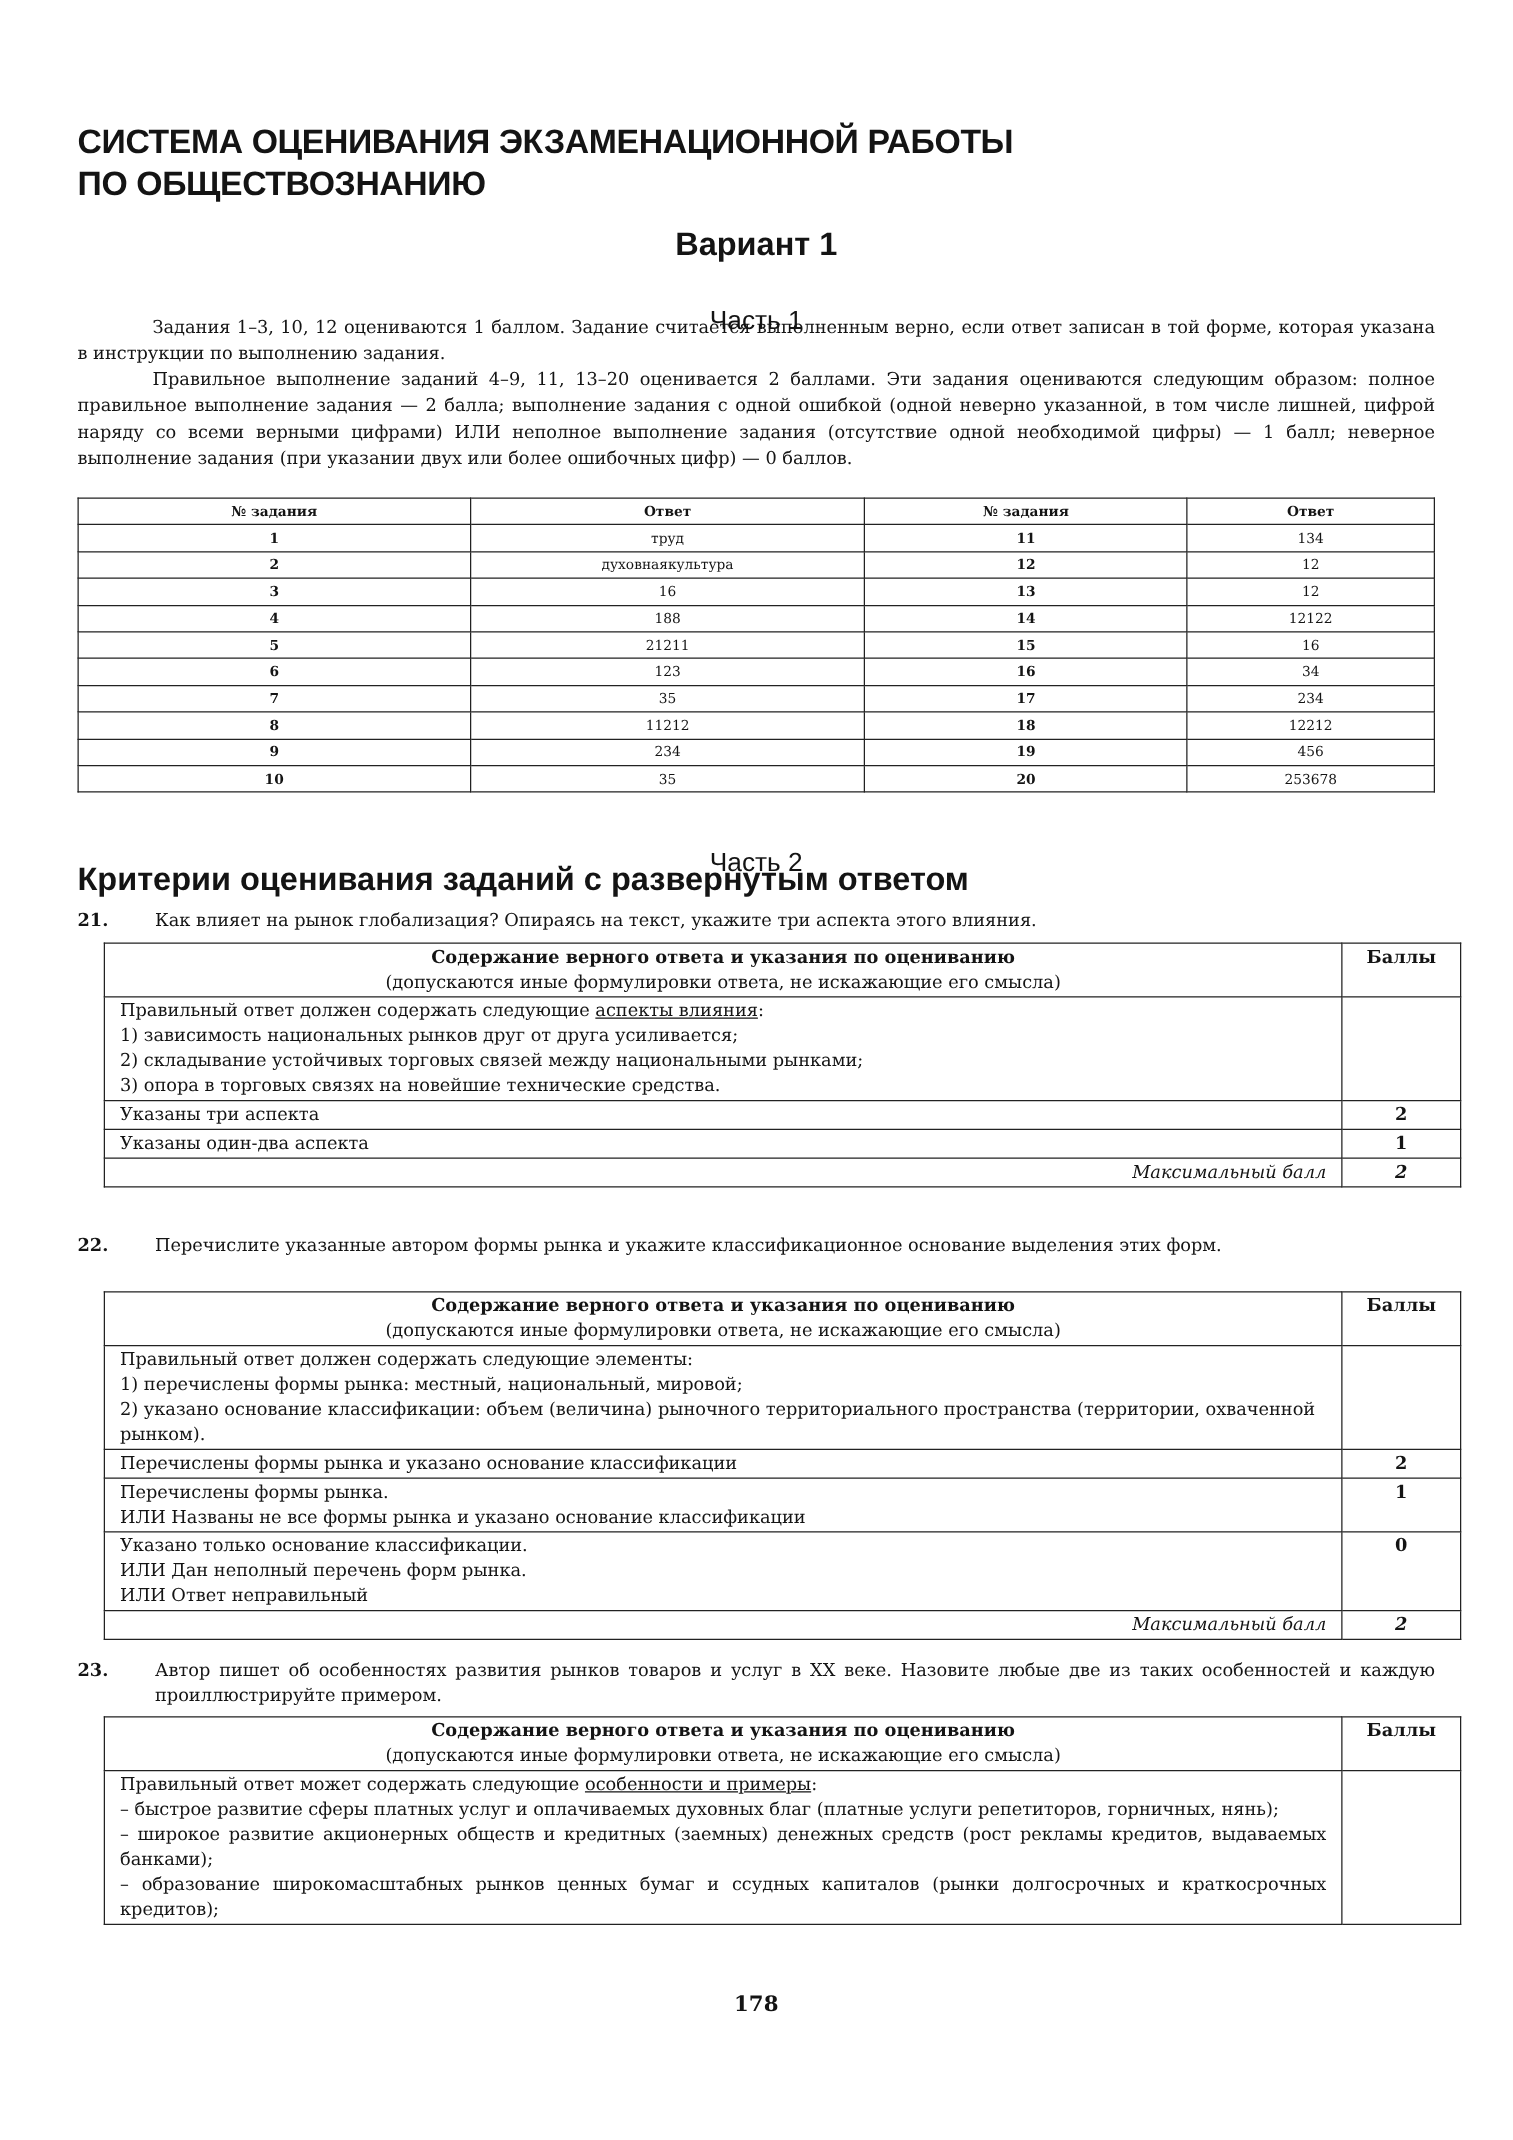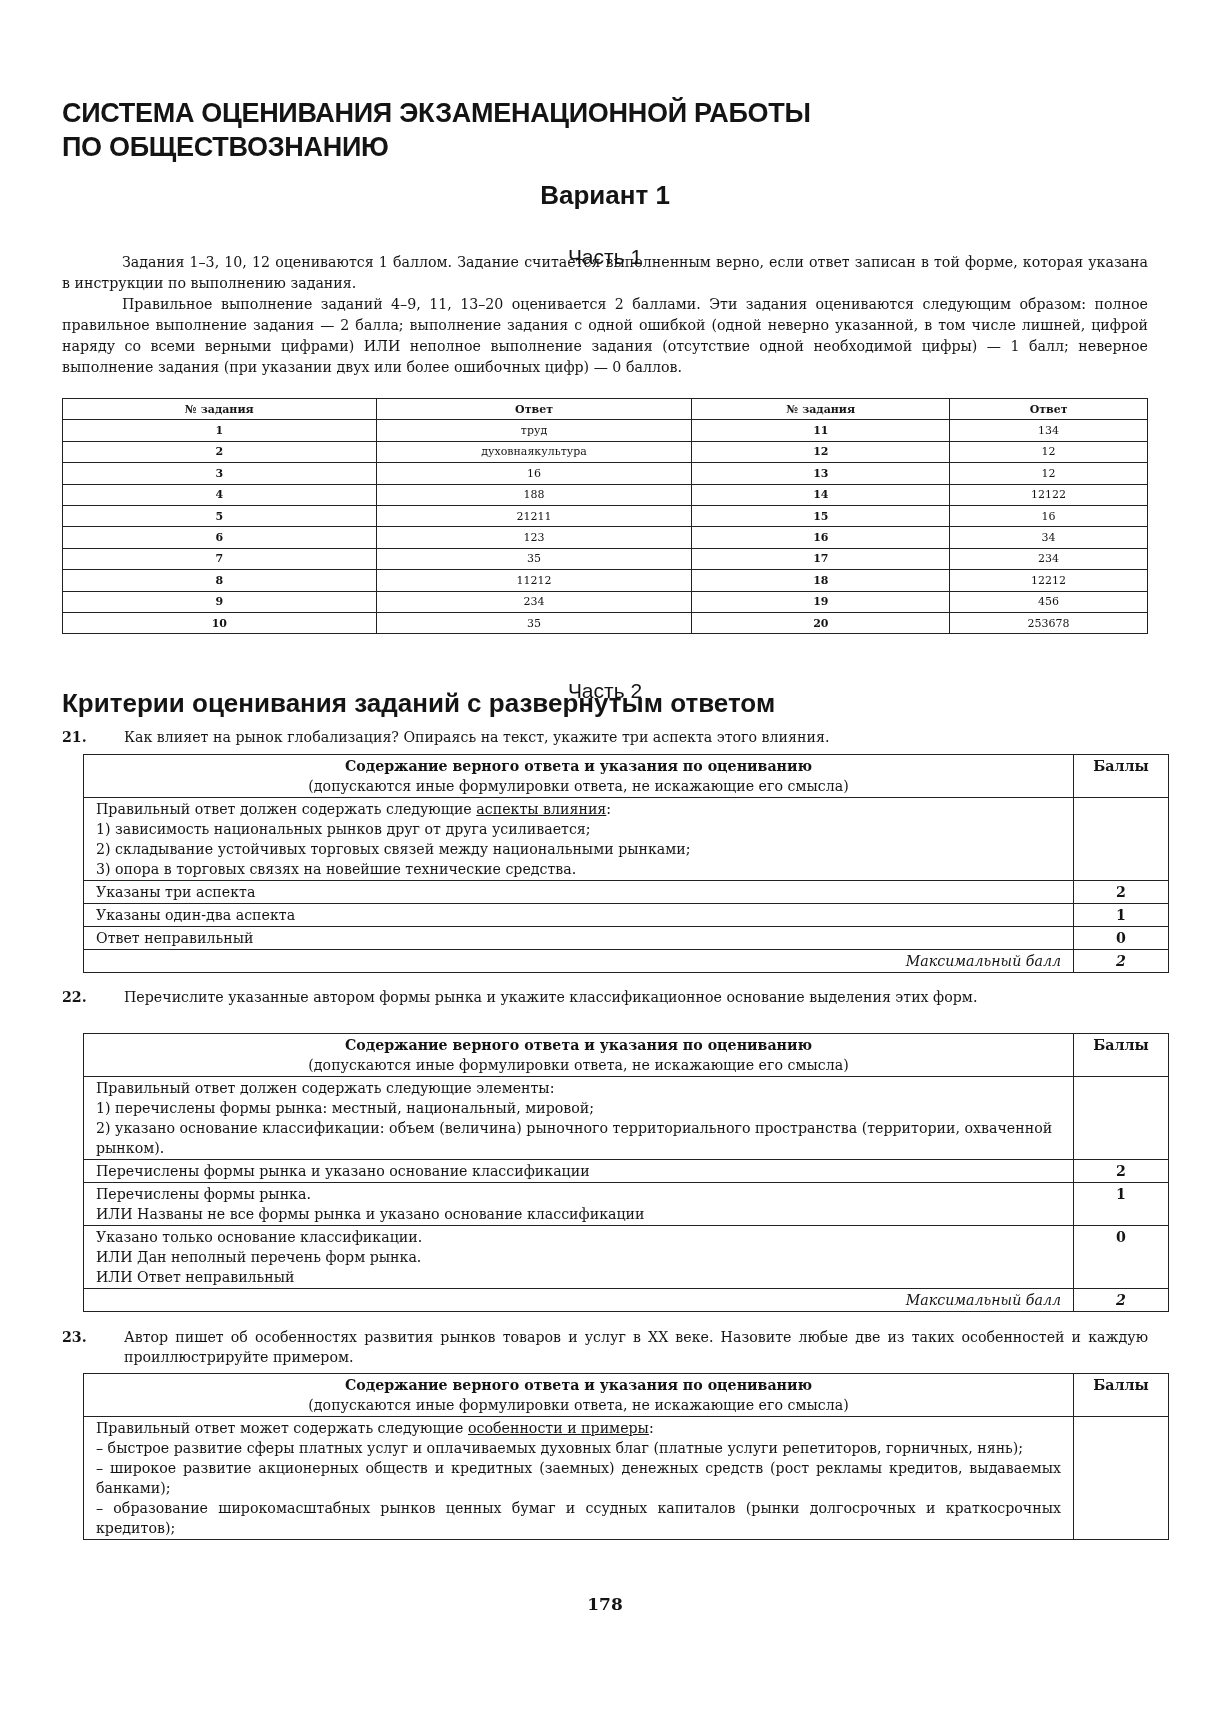--- a/index.html
+++ b/index.html
@@ -188,24 +188,20 @@
     </tr>
     <tr>
       <td>Указаны три аспекта</td>
       <td class="score">2</td>
     </tr>
     <tr>
       <td>Указаны один-два аспекта</td>
       <td class="score">1</td>
     </tr>
     <tr>
-      <td>Ответ неправильный</td>
-      <td class="score">0</td>
-    </tr>
-    <tr>
       <td class="maxrow">Максимальный балл</td>
       <td class="score" style="font-style:italic">2</td>
     </tr>
   </tbody>
     </table>
 
   <div class="question" style="top:987px">
     <span class="qn">22.</span>
     <span class="qt">Перечислите указанные автором формы рынка и укажите классификационное основание выделения этих форм.</span>
   </div>

